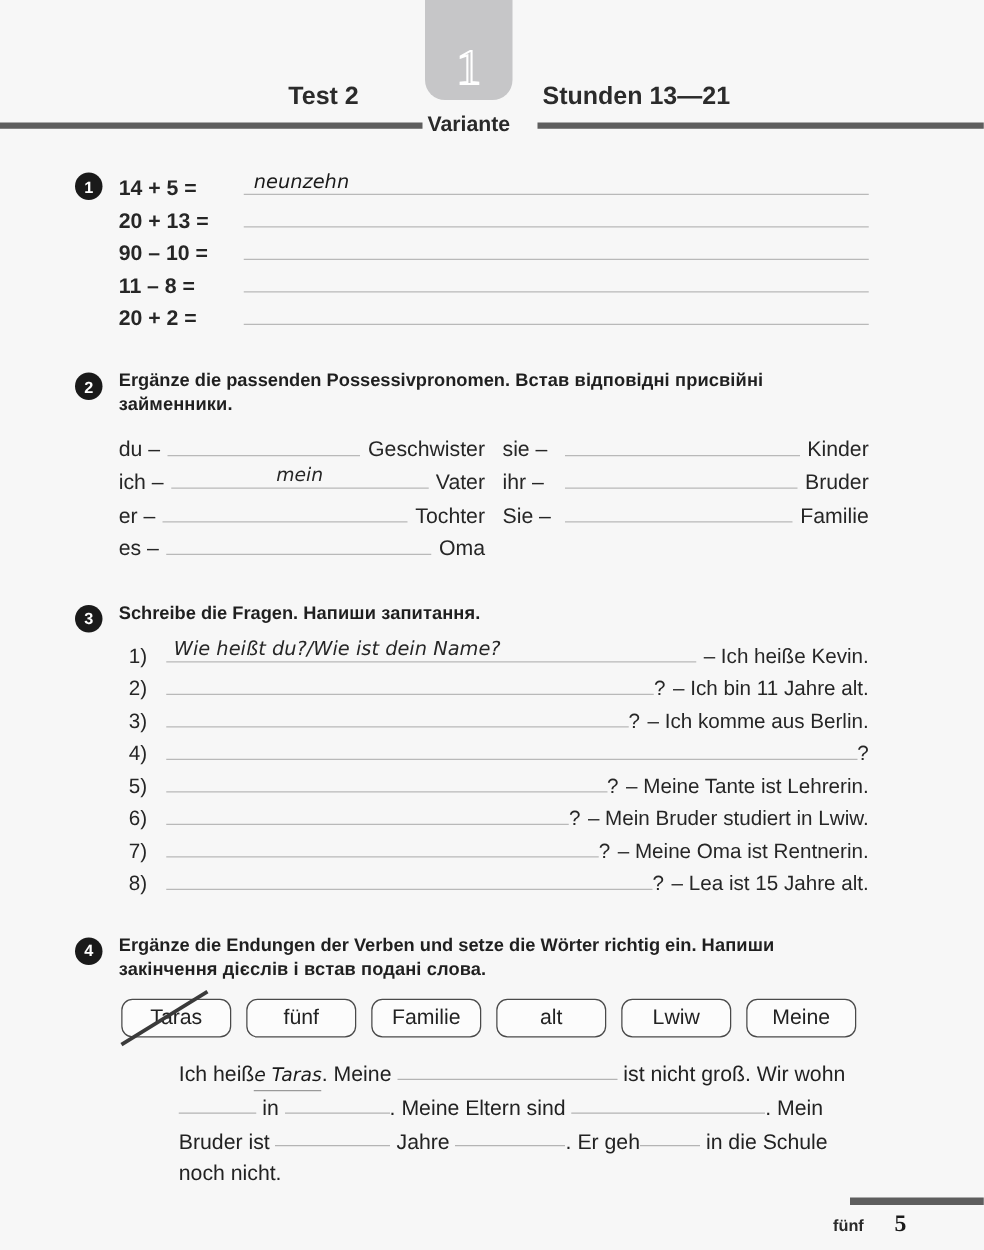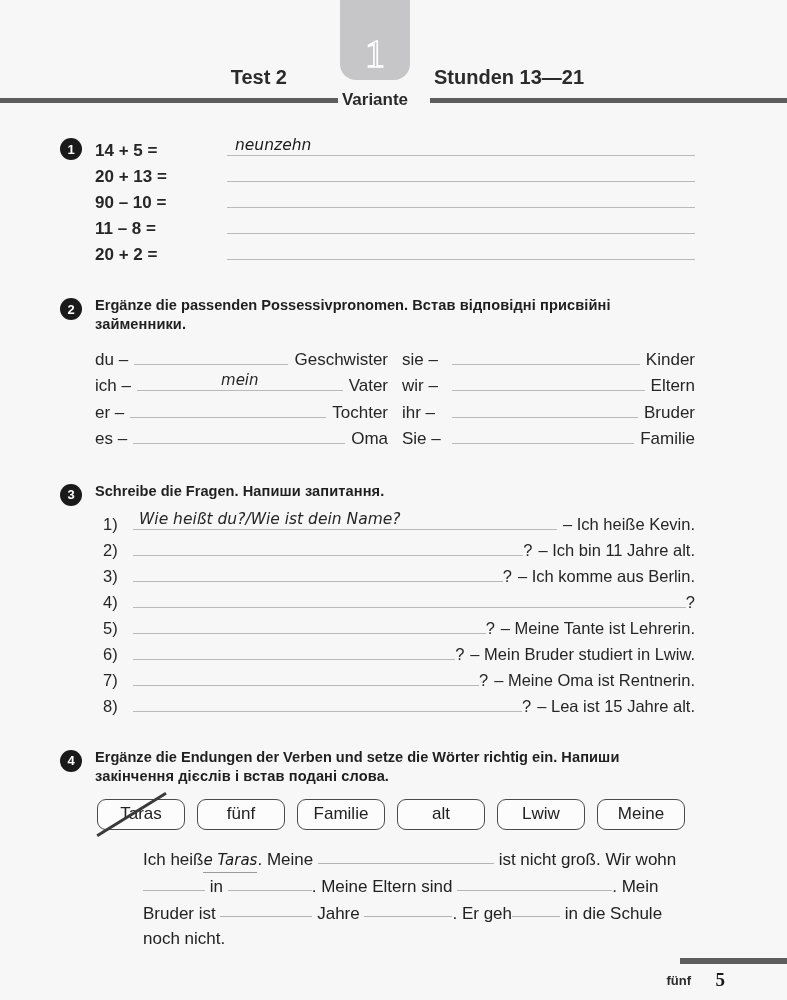--- a/index.html
+++ b/index.html
@@ -156,21 +156,20 @@
     font-weight: bold;
     color: #262626;
     padding-right: 8px;
     font-family: "Liberation Sans", sans-serif;
   }
   .eq-line {
     flex: 1;
     border-bottom: 1.3px solid #b9b9b9;
     height: 19px;
     position: relative;
-    margin-left: 32px;
   }
   .eq-ans {
     position: absolute;
     left: 8px;
     bottom: 1px;
     font-family: "DejaVu Sans", sans-serif;
     font-style: italic;
     font-size: 15.5px;
     color: #1a1a1a;
   }
@@ -392,25 +391,20 @@
           <span class="pron-pre">es –</span>
           <span class="pron-line"></span>
           <span class="pron-noun">Oma</span>
         </div>
       </div>
     <div class="pron-col right" id="pron-right">
         <div class="pron-row">
           <span class="pron-pre">sie –</span>
           <span class="pron-line"></span>
           <span class="pron-noun">Kinder</span>
-        </div>
-        <div class="pron-row">
-          <span class="pron-pre">wir –</span>
-          <span class="pron-line"></span>
-          <span class="pron-noun">Eltern</span>
         </div>
         <div class="pron-row">
           <span class="pron-pre">ihr –</span>
           <span class="pron-line"></span>
           <span class="pron-noun">Bruder</span>
         </div>
         <div class="pron-row">
           <span class="pron-pre">Sie –</span>
           <span class="pron-line"></span>
           <span class="pron-noun">Familie</span>

